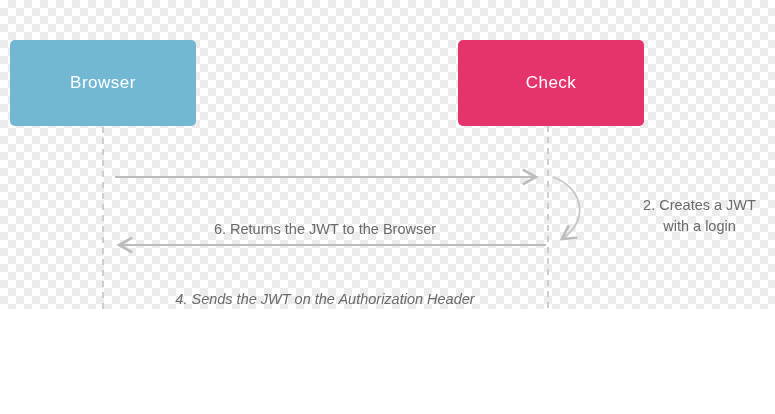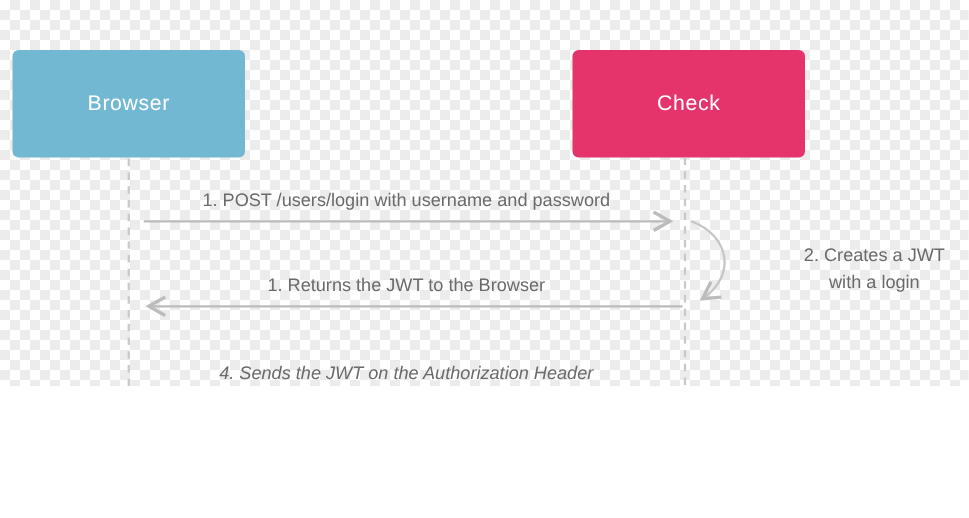--- a/index.html
+++ b/index.html
@@ -93,28 +93,27 @@
 
     <line x1="546" y1="245" x2="119" y2="245" stroke="#bcbcbc" stroke-width="1.8" marker-end="url(#arrowhead)"></line>
 
     <line x1="115" y1="317" x2="536" y2="317" stroke="#bcbcbc" stroke-width="1.8" marker-end="url(#arrowhead)"></line>
 
     <path d="M 553 318 C 583 330, 590 361, 562 380" fill="none" stroke="#c6c6c6" stroke-width="1.8" marker-end="url(#arrowhead)"></path>
 
     <line x1="546" y1="385" x2="119" y2="385" stroke="#bcbcbc" stroke-width="1.8" marker-end="url(#arrowhead)"></line>
   </svg>
 
-  <div class="msg-label msg-label-1">1. POST /users/login with username and password</div>
 
   <div class="self-note self-note-2">
     <div>2. Creates a JWT</div>
     <div>with a login</div>
   </div>
 
-  <div class="msg-label msg-label-3">1. Returns the JWT to the Browser</div>
+  <div class="msg-label msg-label-3">6. Returns the JWT to the Browser</div>
 
   <div class="msg-label msg-label-4">4. Sends the JWT on the Authorization Header</div>
 
   <div class="self-note self-note-5">
     <div>from the JWT</div>
   </div>
 
   <div class="watermark">
     <span class="watermark-icon">
       <svg width="52" height="50" viewBox="0 0 52 50">

